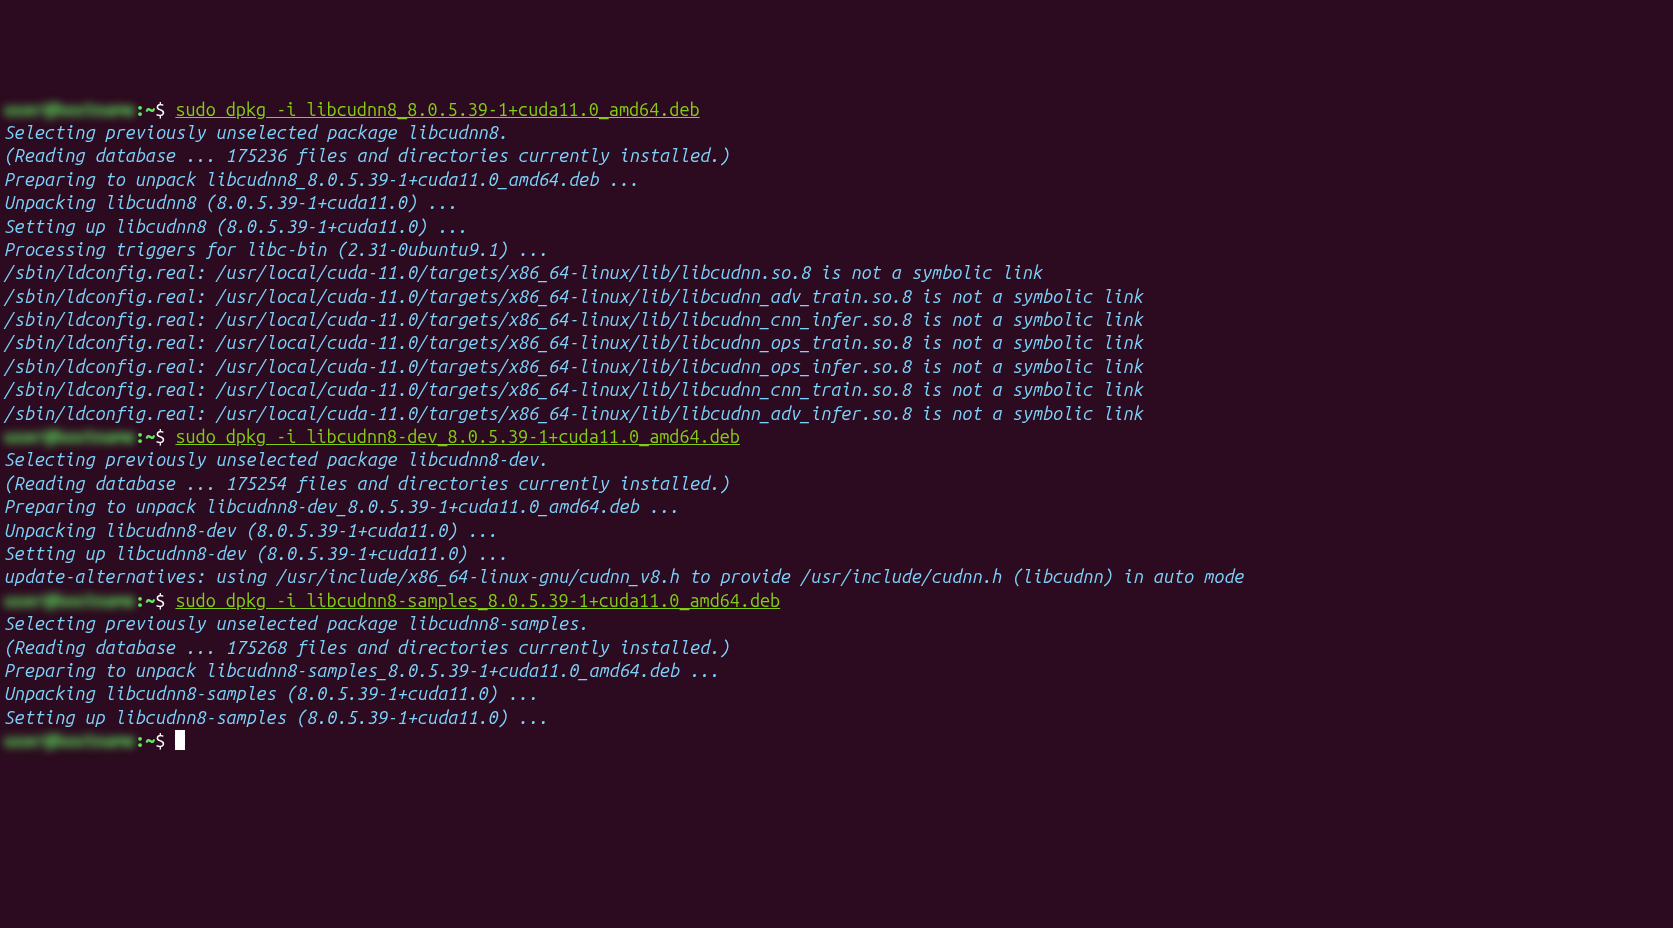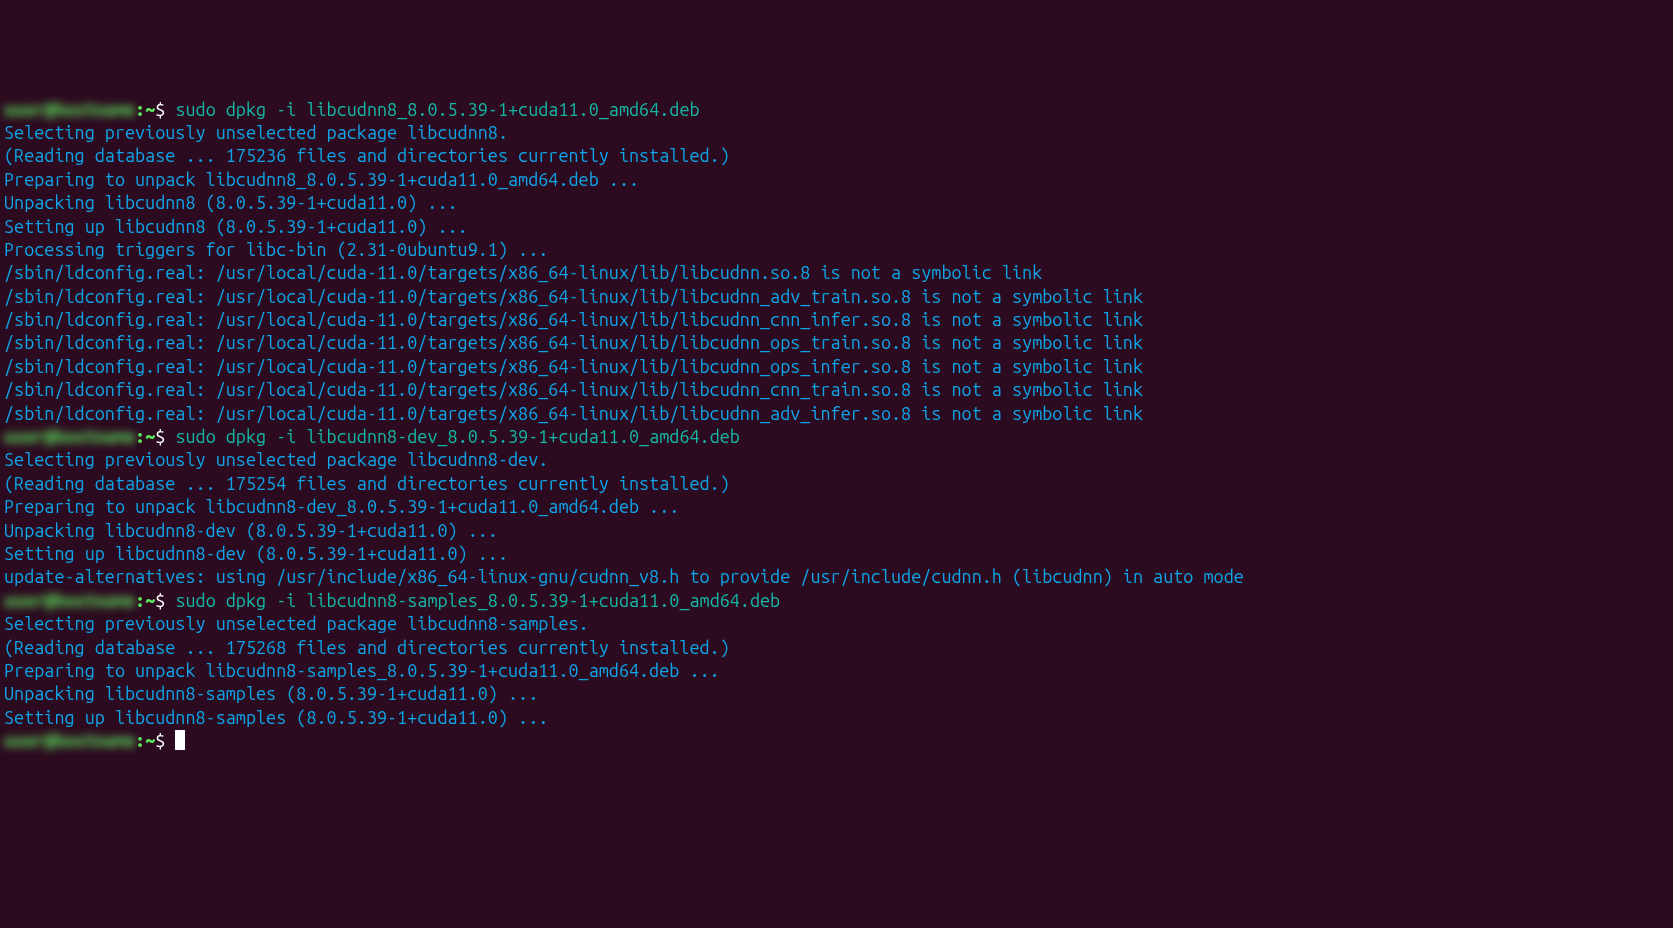--- a/index.html
+++ b/index.html
@@ -33,24 +33,26 @@
       user-select: none;
     }
     .prompt-path {
       color: #5eec5e;
       font-weight: bold;
     }
     .prompt-symbol {
       color: #ffffff;
     }
     .command {
-      color: #14b8a6;
+      color: #84cc16;
+      text-decoration: underline;
     }
     .output {
-      color: #0ea5e9;
+      color: #7dd3fc;
+      font-style: italic;
     }
     .cursor {
       display: inline-block;
       width: 10px;
       height: 20px;
       background-color: #ffffff;
       vertical-align: text-bottom;
     }
   </style>
 </head>

